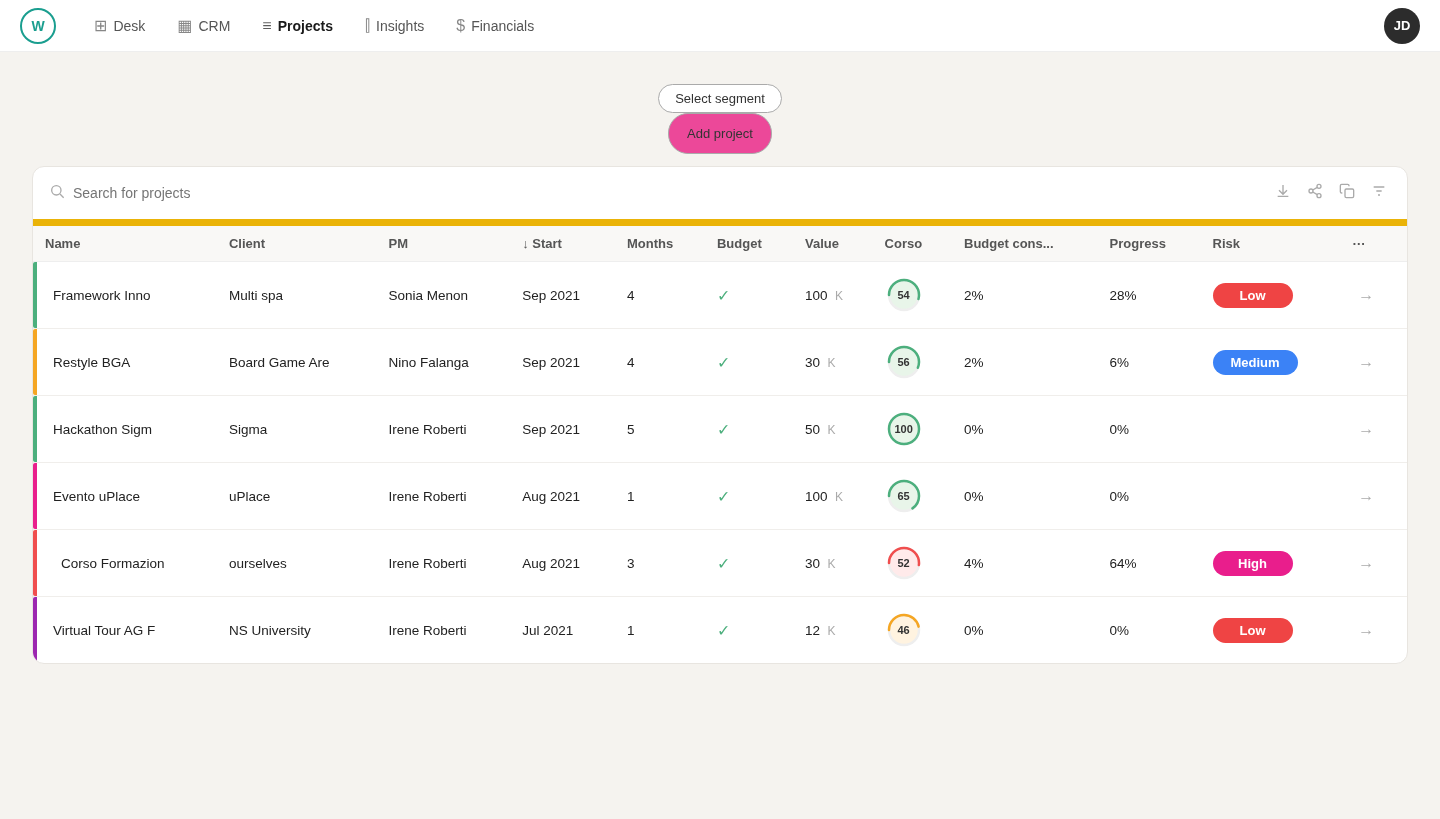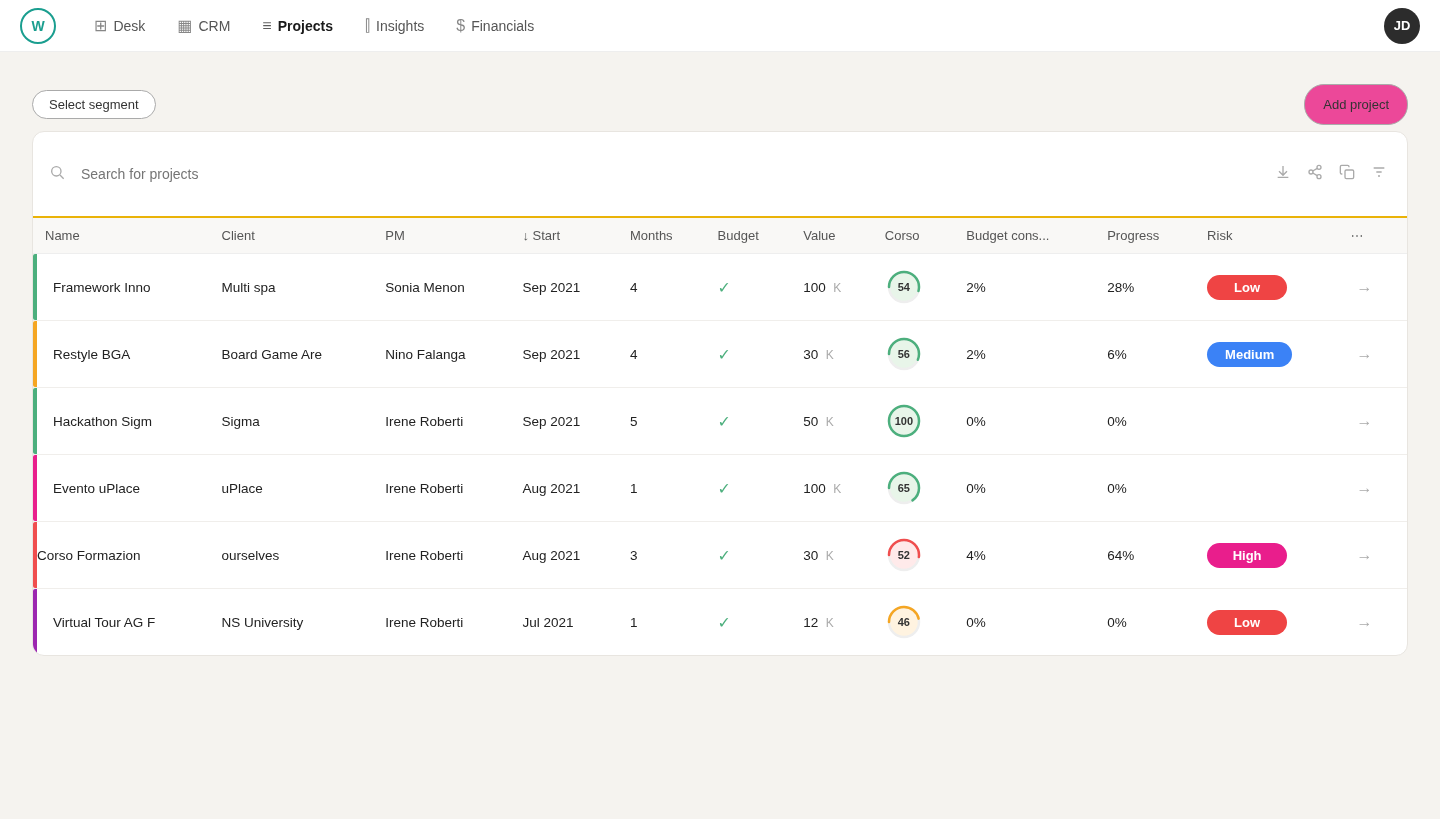--- a/index.html
+++ b/index.html
@@ -13,38 +13,38 @@
     .nav-item.active { font-weight: 600; color: #1a1a1a; }
     .nav-icon { font-size: 16px; opacity: 0.7; }
     .avatar { width: 36px; height: 36px; border-radius: 50%; background: #2c2c2c; color: #fff; display: flex; align-items: center; justify-content: center; font-weight: 700; font-size: 13px; margin-left: auto; }
 
     
     .page { padding: 32px 32px; }
     .page-header { display: flex; align-items: center; justify-content: space-between; margin-bottom: 20px; }
     .page-title { font-size: 22px; font-weight: 700; color: #1a1a1a; }
     .page-icon-btn { width: 36px; height: 36px; border-radius: 50%; border: 1.5px solid #ccc; background: #fff; display: flex; align-items: center; justify-content: center; cursor: pointer; color: #555; font-size: 16px; }
 
-    .toolbar { display: flex; align-items: center; justify-content: space-between; margin-bottom: 6px; }
+    .toolbar { display: flex; align-items: center; justify-content: space-between; margin-bottom: 12px; flex-direction: column; }
     .select-segment-btn { border: 1.5px solid #aaa; background: #fff; padding: 6px 16px; border-radius: 20px; font-size: 13px; cursor: pointer; color: #333; }
     .add-project-btn { border: 1.5px solid #aaa; background: #ec4899; padding: 12px 18px; border-radius: 20px; font-size: 13px; cursor: pointer; color: #333; font-weight: 500; }
 
     
     .table-container { background: #fff; border-radius: 12px; overflow: hidden; border: 1px solid #e8e5e0; }
 
     
-    .search-bar { display: flex; align-items: center; padding: 28px 16px; border-bottom: 2px solid #eab308; gap: 16px; }
+    .search-bar { display: flex; align-items: center; padding: 12px 16px; border-bottom: 7px solid #eab308; gap: 8px; }
     .search-icon { color: #aaa; font-size: 16px; }
     .search-input { flex: 1; border: none; outline: none; font-size: 14px; color: #888; background: transparent; }
     .search-actions { display: flex; align-items: center; gap: 8px; margin-left: auto; }
     .search-action-btn { background: none; border: none; cursor: pointer; color: #aaa; font-size: 16px; padding: 4px; }
 
     
     table { width: 100%; border-collapse: collapse; }
     thead tr { background: #f9f8f6; border-bottom: 1px solid #eee; }
-    thead th { padding: 10px 12px; text-align: left; font-weight: 400; font-size: 13px; color: #555; white-space: nowrap; }
+    thead th { padding: 10px 12px; text-align: left; font-weight: 700; font-size: 13px; color: #555; white-space: nowrap; }
     thead th.sortable { cursor: pointer; }
     tbody tr { border-bottom: 1px solid #f0eeeb; position: relative; }
     tbody tr:last-child { border-bottom: none; }
     tbody td { padding: 14px 12px; font-size: 13.5px; color: #222; white-space: nowrap; }
 
     
     .circle-badge { position: relative; width: 38px; height: 38px; display: inline-flex; align-items: center; justify-content: center; }
     .circle-badge svg { position: absolute; top: 0; left: 0; transform: rotate(-90deg); }
     .circle-badge .val { font-size: 11px; font-weight: 700; color: #333; position: relative; z-index: 1; }
 
@@ -267,21 +267,21 @@
       <span class="val">65</span>
     </div></td>
     <td>0%</td>
     <td>0%</td>
     <td></td>
     <td>
       <button class="arrow-btn">→</button>
     </td>
   </tr>
           <tr style="position: relative;">
-    <td style="padding-left:4px; position:relative;">
+    <td style="padding-left:28px; position:relative;">
       <div style="position:absolute;left:0;top:0;bottom:0;width:4px;background:#f04e4e;border-radius:2px 0 0 2px;"></div>
       <span class="col-name">Corso Formazion</span>
     </td>
     <td><span class="col-client">ourselves</span></td>
     <td>Irene Roberti</td>
     <td>Aug 2021</td>
     <td>3</td>
     <td>
       <span class="check">✓</span>
     </td>

